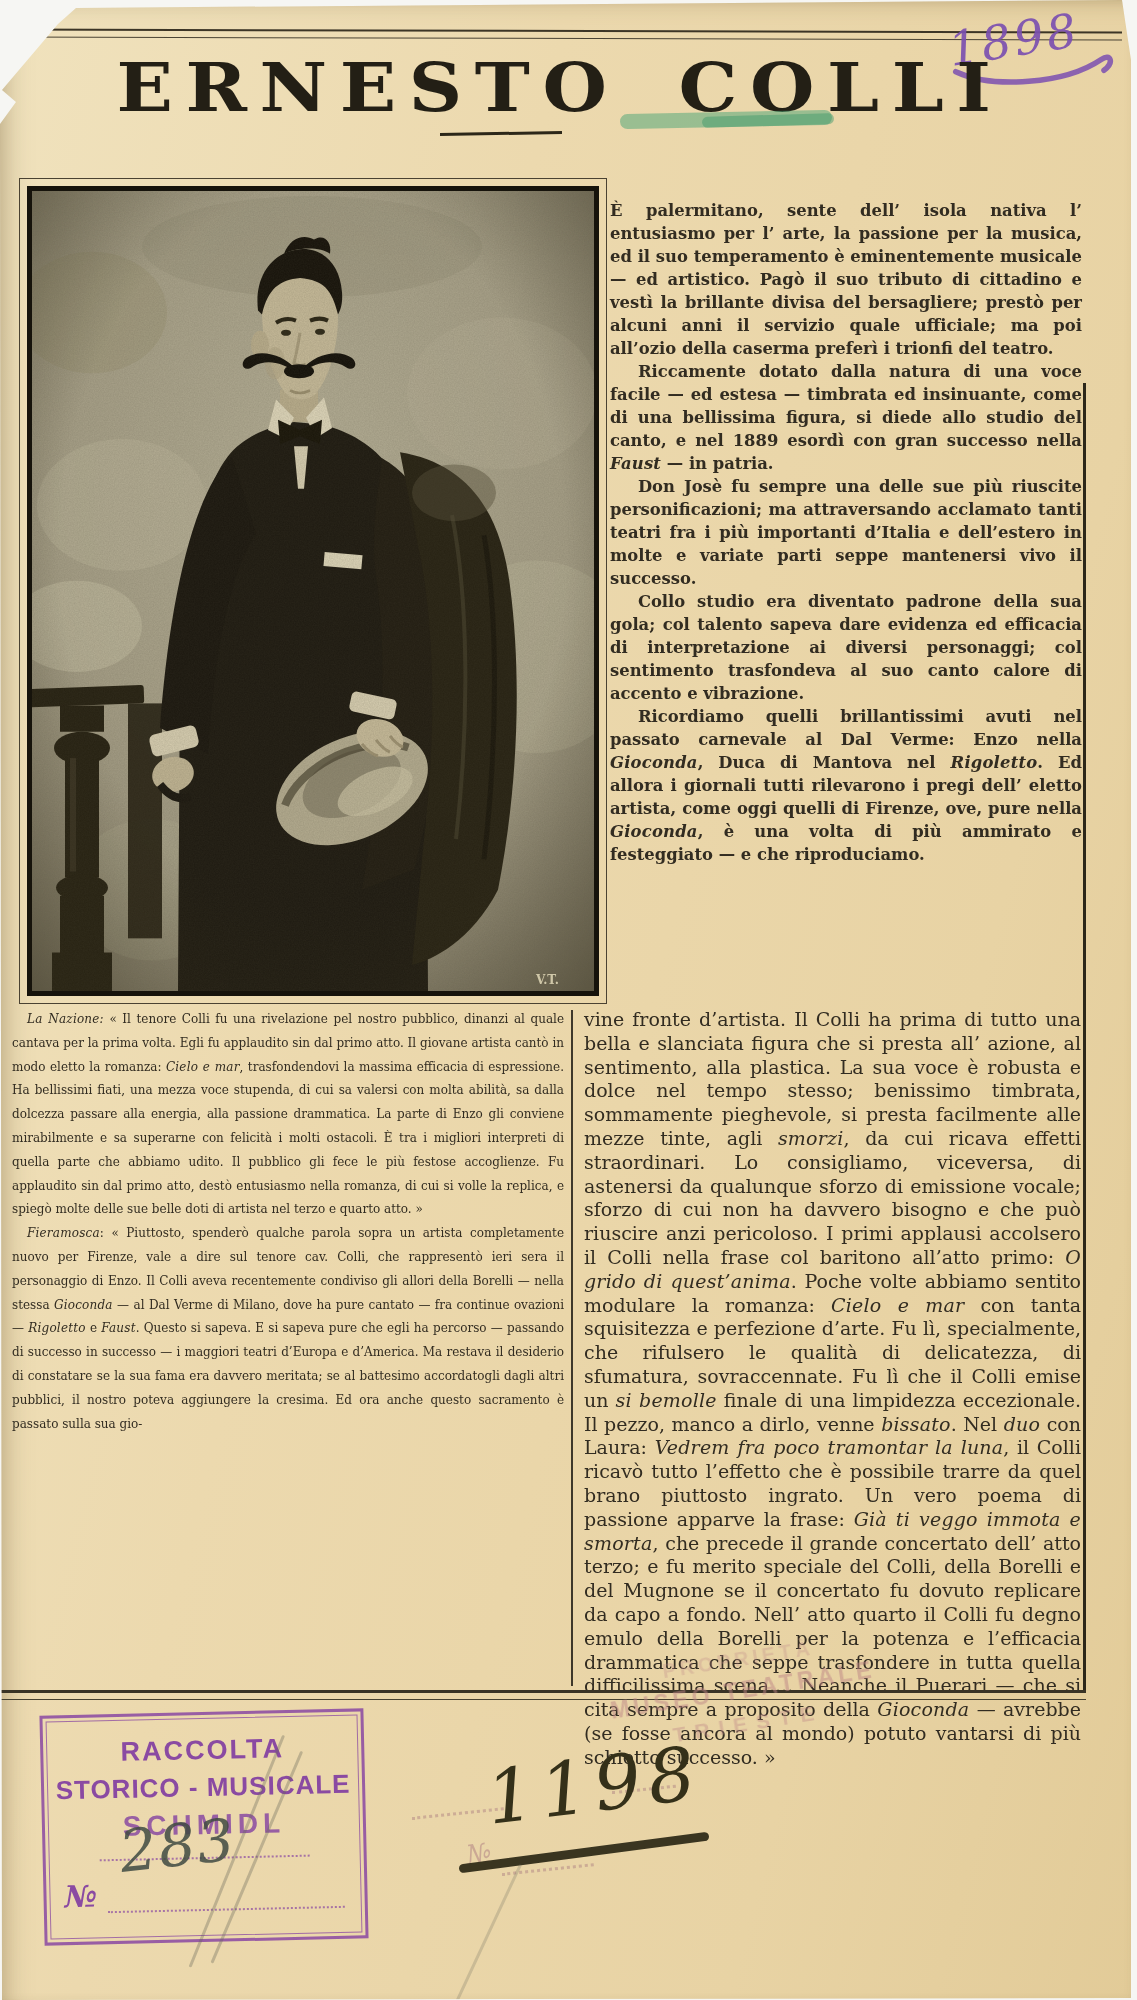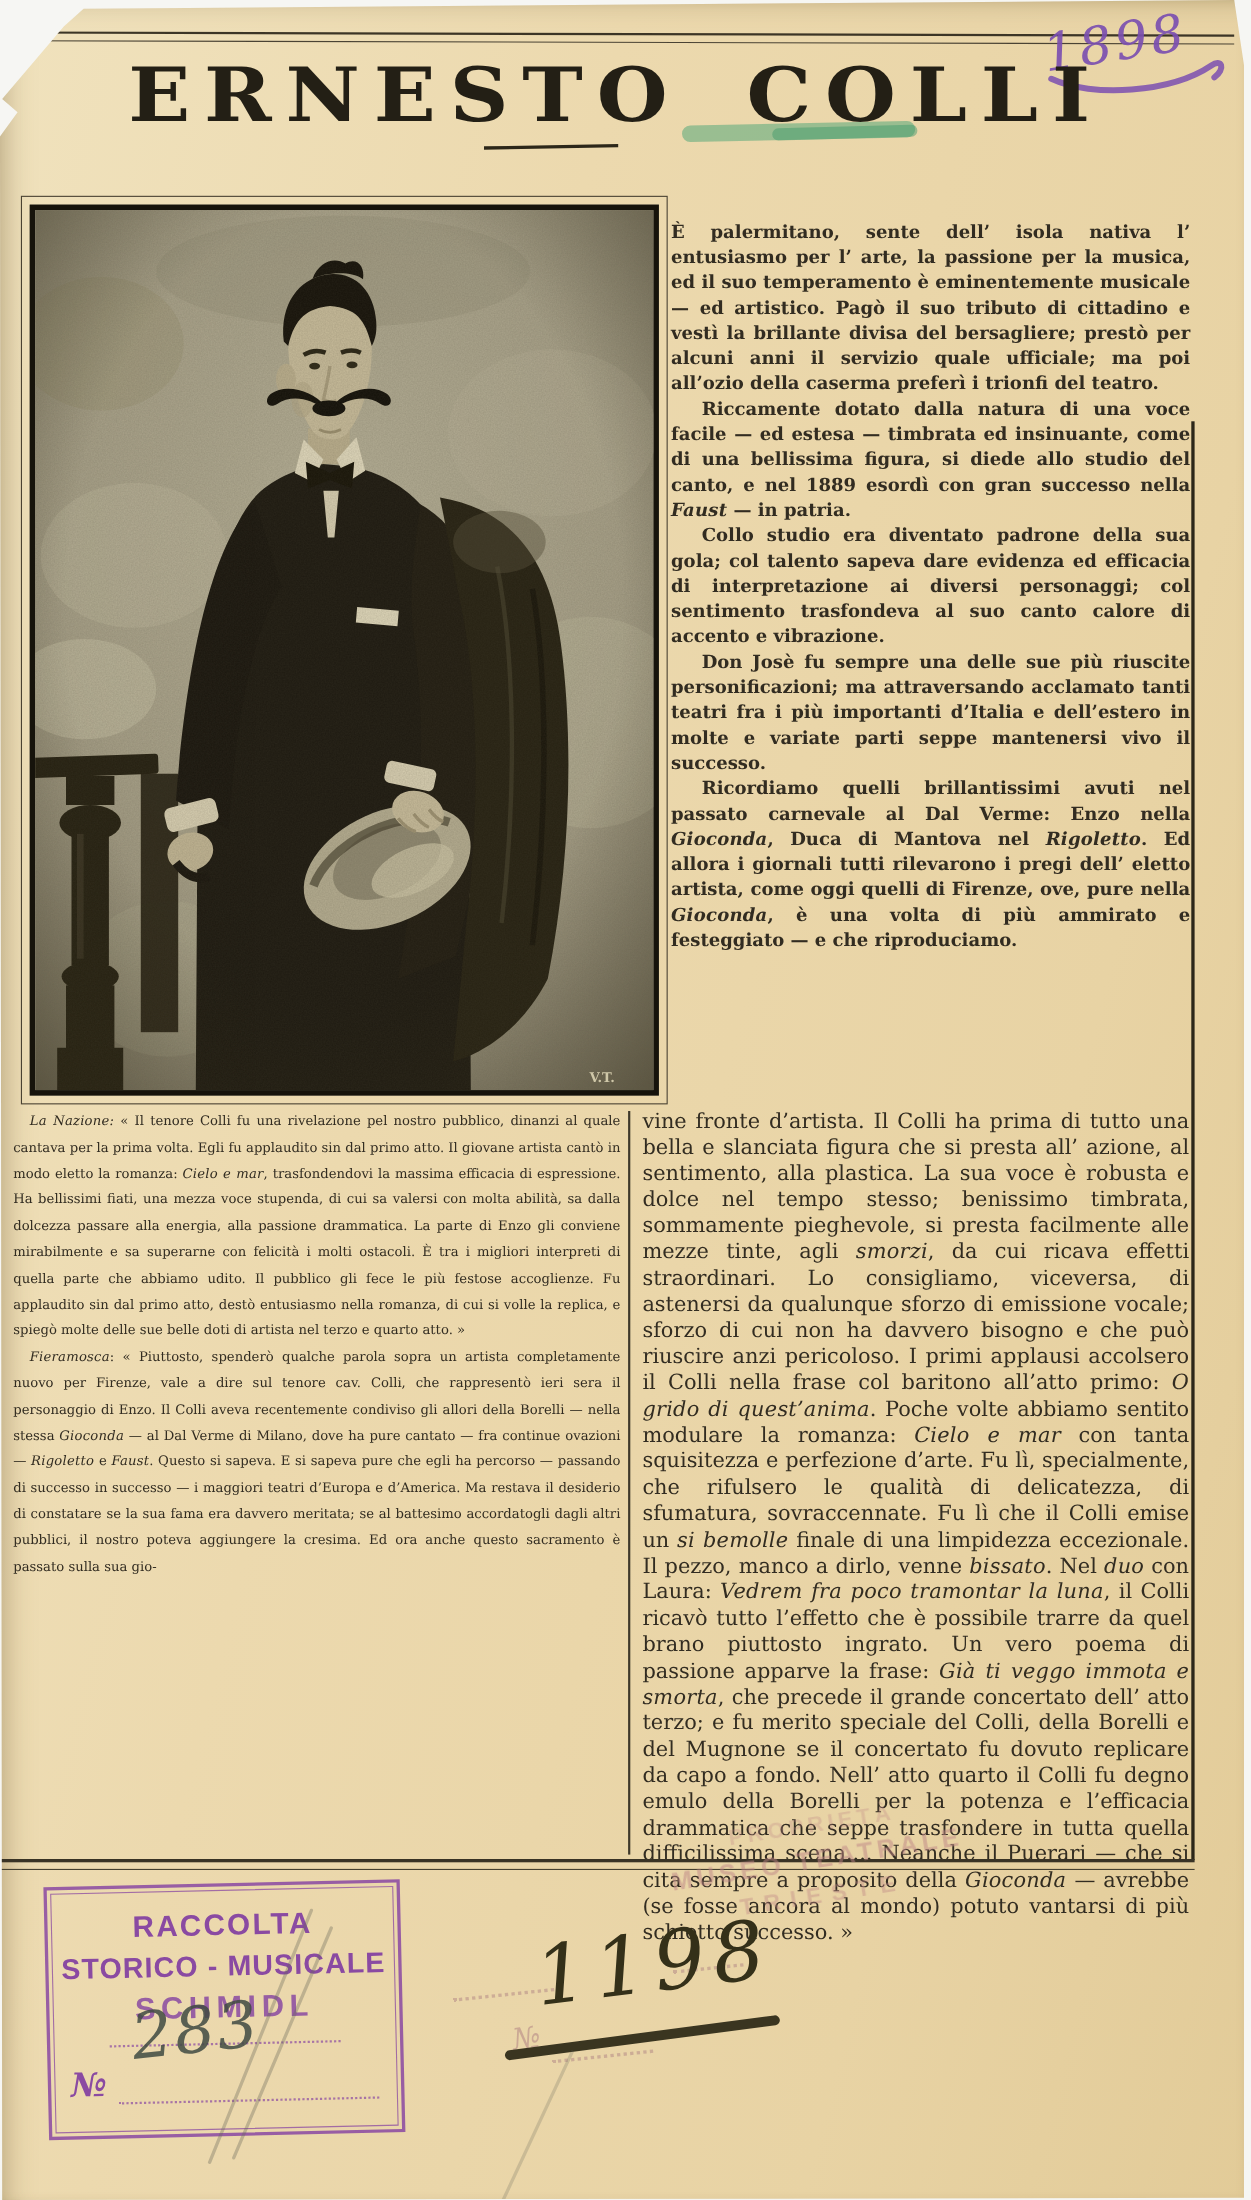--- a/index.html
+++ b/index.html
@@ -206,22 +206,22 @@
 
       <rect width="562" height="790" fill="url(#vig)"></rect>
       <rect width="562" height="790" filter="url(#grain)" opacity=".42"></rect>
       <text x="504" y="783" font-size="12" fill="#cfc7a8" font-family="DejaVu Serif, serif">V.T.</text>
     </svg>
   </div>
 
   <div class="col col-top">
       <p>È palermitano, sente dell’ isola nativa l’ entusiasmo per l’ arte, la passione per la musica, ed il suo temperamento è eminentemente musicale — ed artistico. Pagò il suo tributo di cittadino e vestì la brillante divisa del bersagliere; prestò per alcuni anni il servizio quale ufficiale; ma poi all’ozio della caserma preferì i trionfi del teatro.</p>
       <p>Riccamente dotato dalla natura di una voce facile — ed estesa — timbrata ed insinuante, come di una bellissima figura, si diede allo studio del canto, e nel 1889 esordì con gran successo nella <i>Faust</i> — in patria.</p>
+      <p>Don Josè fu sempre una delle sue più riuscite personificazioni; ma attraversando acclamato tanti teatri fra i più importanti d’Italia e dell’estero in molte e variate parti seppe mantenersi vivo il successo.</p>
       <p>Collo studio era diventato padrone della sua gola; col talento sapeva dare evidenza ed efficacia di interpretazione ai diversi personaggi; col sentimento trasfondeva al suo canto calore di accento e vibrazione.</p>
-      <p>Don Josè fu sempre una delle sue più riuscite personificazioni; ma attraversando acclamato tanti teatri fra i più importanti d’Italia e dell’estero in molte e variate parti seppe mantenersi vivo il successo.</p>
       <p>Ricordiamo quelli brillantissimi avuti nel passato carnevale al Dal Verme: Enzo nella <i>Gioconda</i>, Duca di Mantova nel <i>Rigoletto</i>. Ed allora i giornali tutti rilevarono i pregi dell’ eletto artista, come oggi quelli di Firenze, ove, pure nella <i>Gioconda</i>, è una volta di più ammirato e festeggiato — e che riproduciamo.</p>
     </div>
 
   <div class="col col-bl">
       <p><i>La Nazione:</i> « Il tenore Colli fu una rivelazione pel nostro pubblico, dinanzi al quale cantava per la prima volta. Egli fu applaudito sin dal primo atto. Il giovane artista cantò in modo eletto la romanza: <i>Cielo e mar</i>, trasfondendovi la massima efficacia di espressione. Ha bellissimi fiati, una mezza voce stupenda, di cui sa valersi con molta abilità, sa dalla dolcezza passare alla energia, alla passione drammatica. La parte di Enzo gli conviene mirabilmente e sa superarne con felicità i molti ostacoli. È tra i migliori interpreti di quella parte che abbiamo udito. Il pubblico gli fece le più festose accoglienze. Fu applaudito sin dal primo atto, destò entusiasmo nella romanza, di cui si volle la replica, e spiegò molte delle sue belle doti di artista nel terzo e quarto atto. »</p>
       <p><i>Fieramosca</i>: « Piuttosto, spenderò qualche parola sopra un artista completamente nuovo per Firenze, vale a dire sul tenore cav. Colli, che rappresentò ieri sera il personaggio di Enzo. Il Colli aveva recentemente condiviso gli allori della Borelli — nella stessa <i>Gioconda</i> — al Dal Verme di Milano, dove ha pure cantato — fra continue ovazioni — <i>Rigoletto</i> e <i>Faust</i>. Questo si sapeva. E si sapeva pure che egli ha percorso — passando di successo in successo — i maggiori teatri d’Europa e d’America. Ma restava il desiderio di constatare se la sua fama era davvero meritata; se al battesimo accordatogli dagli altri pubblici, il nostro poteva aggiungere la cresima. Ed ora anche questo sacramento è passato sulla sua gio-</p>
     </div>
 
   <div class="col col-br">
       <p>vine fronte d’artista. Il Colli ha prima di tutto una bella e slanciata figura che si presta all’ azione, al sentimento, alla plastica. La sua voce è robusta e dolce nel tempo stesso; benissimo timbrata, sommamente pieghevole, si presta facilmente alle mezze tinte, agli <i>smorzi</i>, da cui ricava effetti straordinari. Lo consigliamo, viceversa, di astenersi da qualunque sforzo di emissione vocale; sforzo di cui non ha davvero bisogno e che può riuscire anzi pericoloso. I primi applausi accolsero il Colli nella frase col baritono all’atto primo: <i>O grido di quest’anima</i>. Poche volte abbiamo sentito modulare la romanza: <i>Cielo e mar</i> con tanta squisitezza e perfezione d’arte. Fu lì, specialmente, che rifulsero le qualità di delicatezza, di sfumatura, sovraccennate. Fu lì che il Colli emise un <i>si bemolle</i> finale di una limpidezza eccezionale. Il pezzo, manco a dirlo, venne <i>bissato</i>. Nel <i>duo</i> con Laura: <i>Vedrem fra poco tramontar la luna</i>, il Colli ricavò tutto l’effetto che è possibile trarre da quel brano piuttosto ingrato. Un vero poema di passione apparve la frase: <i>Già ti veggo immota e smorta</i>, che precede il grande concertato dell’ atto terzo; e fu merito speciale del Colli, della Borelli e del Mugnone se il concertato fu dovuto replicare da capo a fondo. Nell’ atto quarto il Colli fu degno emulo della Borelli per la potenza e l’efficacia drammatica che seppe trasfondere in tutta quella difficilissima scena.... Neanche il Puerari — che si cita sempre a proposito della <i>Gioconda</i> — avrebbe (se fosse ancora al mondo) potuto vantarsi di più schietto successo. »</p>

